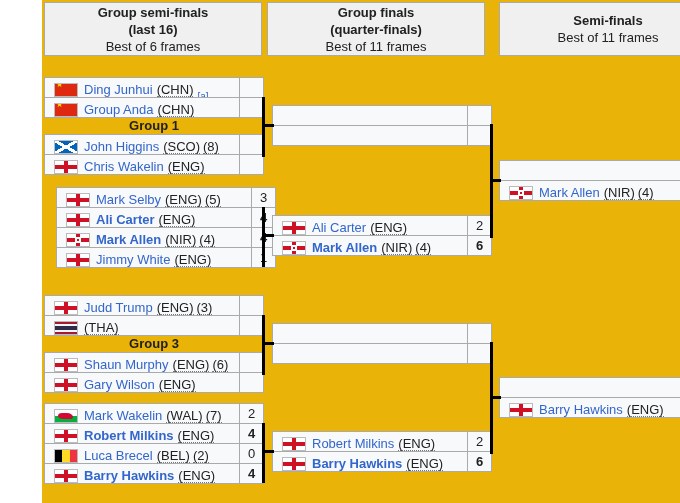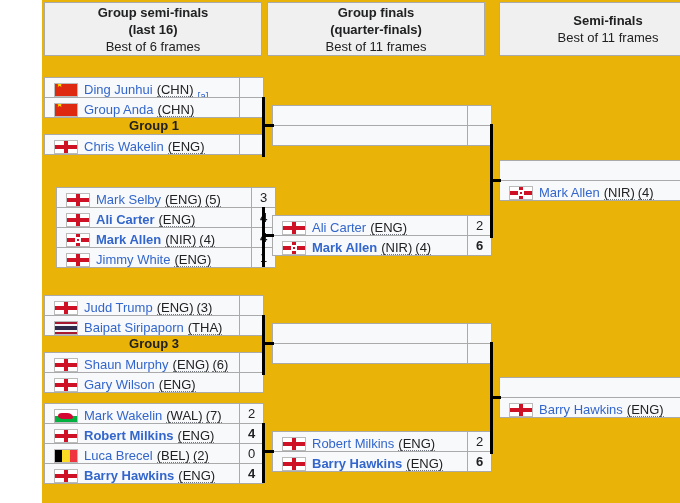--- a/index.html
+++ b/index.html
@@ -86,20 +86,29 @@
       <div class="cell name">
         <span class="flag" data-flag="CHN"></span>
         <a class="pname">Group Anda</a>
         <span class="abbr">(CHN)</span>
       </div>
       <div class="cell score"></div>
     </div>
     <div class="glabel">Group 1</div>
     <div class="brow">
       <div class="cell name">
+        <span class="flag" data-flag="SCO"></span>
+        <a class="pname">John Higgins</a>
+        <span class="abbr">(SCO)</span>
+        <span class="abbr">(8)</span>
+      </div>
+      <div class="cell score"></div>
+    </div>
+    <div class="brow">
+      <div class="cell name">
         <span class="flag" data-flag="ENG"></span>
         <a class="pname">Chris Wakelin</a>
         <span class="abbr">(ENG)</span>
       </div>
       <div class="cell score"></div>
     </div>
   </div>
 
   <div class="block" style="left:14px;top:187px">
     <div class="brow">
@@ -144,21 +153,20 @@
         <span class="flag" data-flag="ENG"></span>
         <a class="pname">Judd Trump</a>
         <span class="abbr">(ENG)</span>
         <span class="abbr">(3)</span>
       </div>
       <div class="cell score"></div>
     </div>
     <div class="brow">
       <div class="cell name">
         <span class="flag" data-flag="THA"></span>
-        <a class="pname">Baipat Siripaporn</a>
         <span class="abbr">(THA)</span>
       </div>
       <div class="cell score"></div>
     </div>
     <div class="glabel">Group 3</div>
     <div class="brow">
       <div class="cell name">
         <span class="flag" data-flag="ENG"></span>
         <a class="pname">Shaun Murphy</a>
         <span class="abbr">(ENG)</span>

